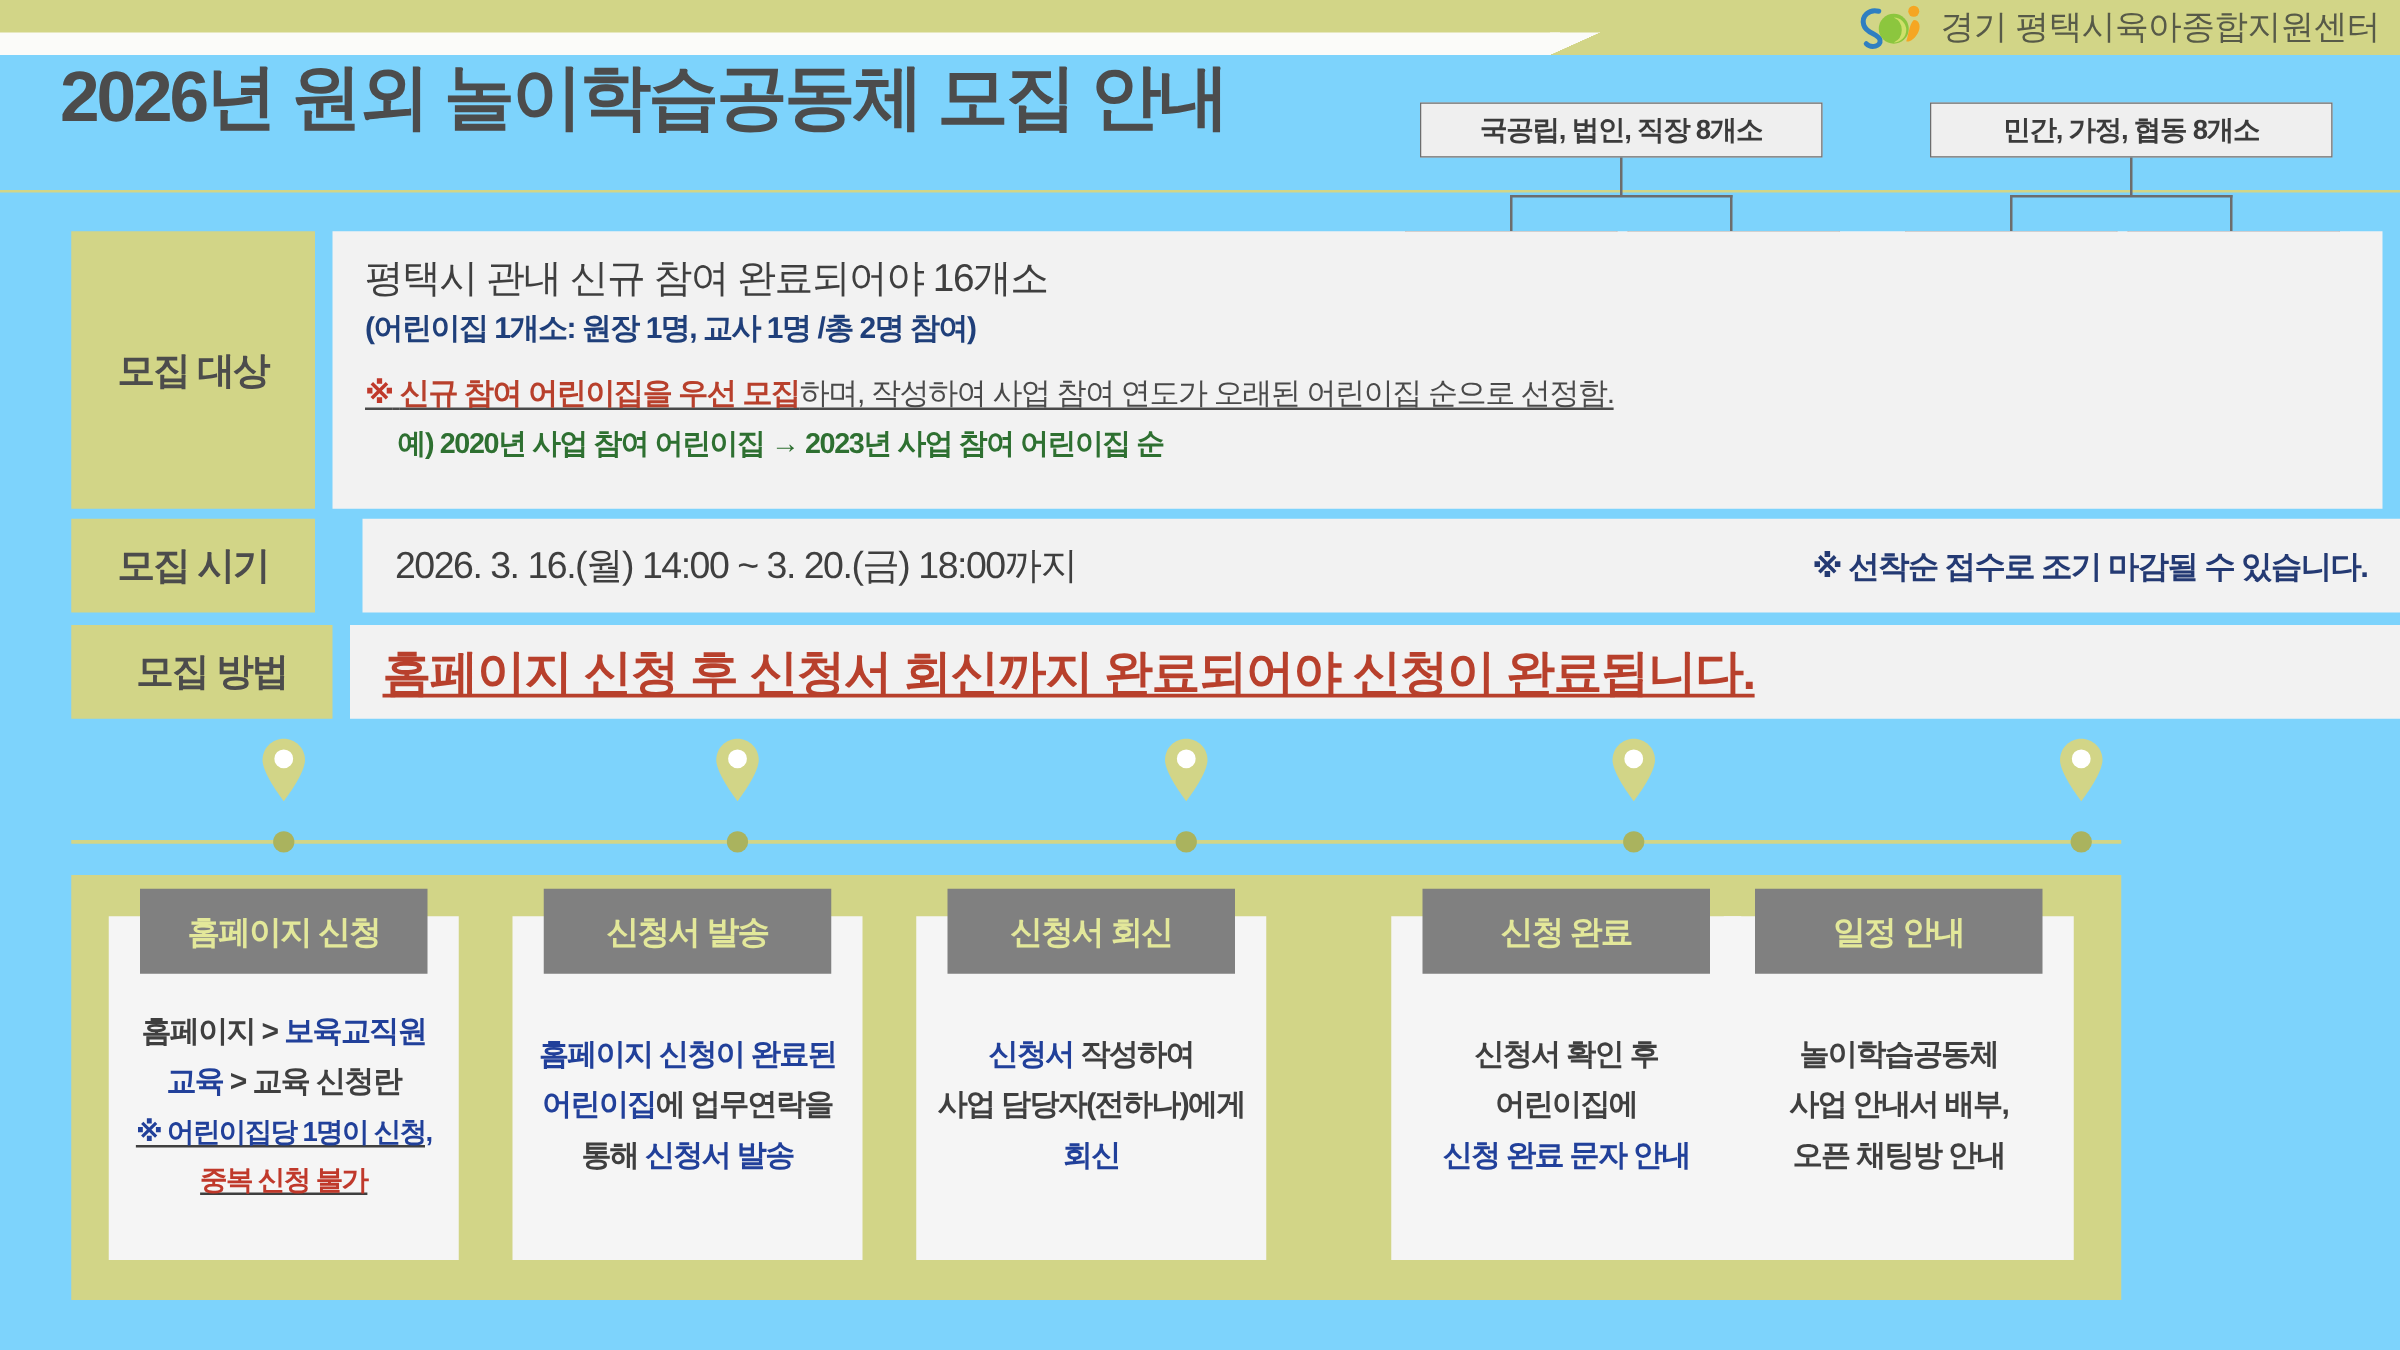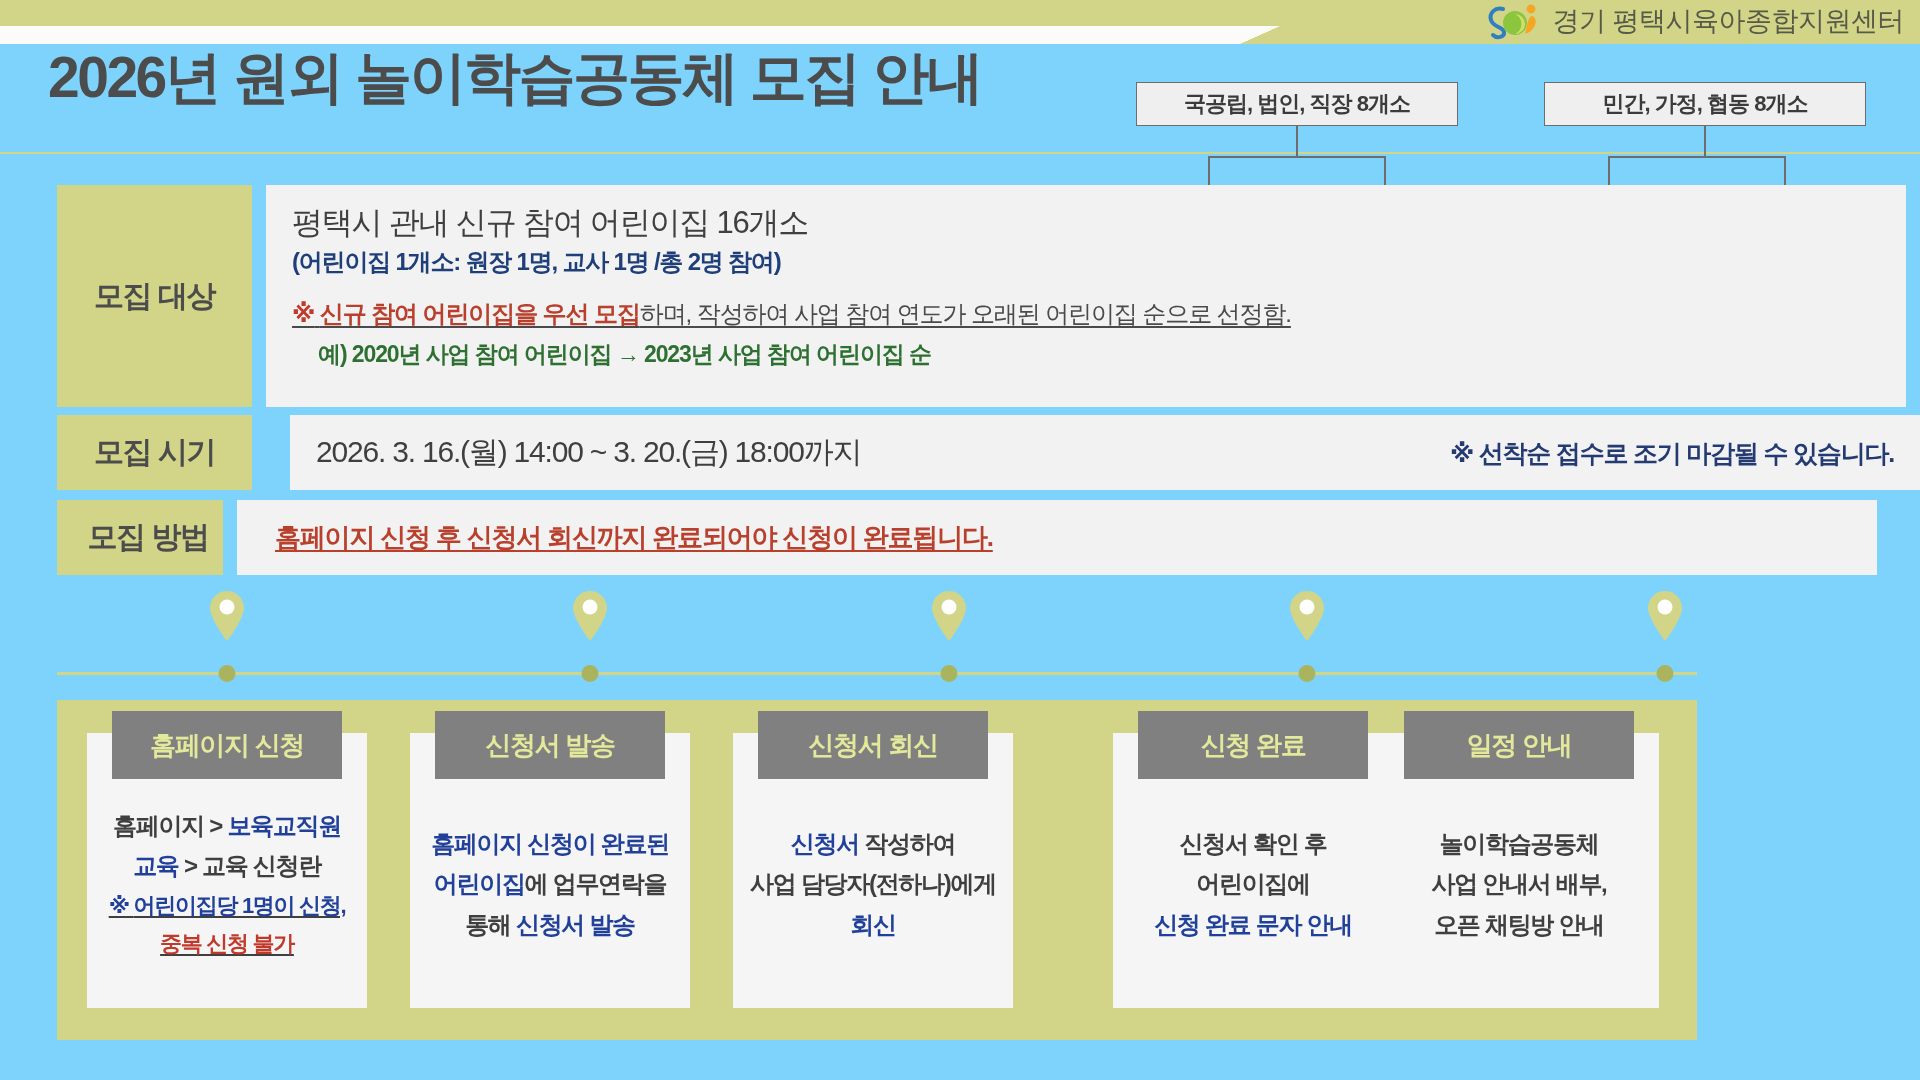--- a/index.html
+++ b/index.html
@@ -96,21 +96,21 @@
     background: #f2f2f2; position: relative;
   }
   #row-target { left: 57px; top: 185px; }
   #row-target .label { width: 195px; height: 222px; }
   #row-target .content { width: 1640px; height: 222px; margin-left: 14px; padding: 20px 0 0 26px; }
   #row-period { left: 57px; top: 415px; gap: 24px; }
   #row-period .label { width: 195px; height: 75px; }
   #row-period .content { width: 1640px; height: 75px; margin-left: 14px;
       display: flex; align-items: center; padding-left: 26px; }
   #row-method { left: 57px; top: 500px; }
-  #row-method .label { width: 166px; height: 75px; padding-left: 16px; }
+  #row-method .label { width: 209px; height: 75px; padding-left: 16px; }
   #row-method .content { width: 1640px; height: 75px; margin-left: 14px;
       display: flex; align-items: center; padding-left: 26px; }
 
   .line-main {
     font-size: 31px; font-weight: 500; color: #3f3f3f; letter-spacing: -1.2px;
     white-space: nowrap; line-height: 1.18;
   }
   .line-sub {
     font-size: 24px; font-weight: bold; color: #1f3f7a; letter-spacing: -1.2px;
     white-space: nowrap; margin-top: 4px;
@@ -127,22 +127,22 @@
     white-space: nowrap; margin-top: 9px; margin-left: 26px;
   }
   .period-text {
     font-size: 30px; font-weight: 500; color: #3f3f3f; letter-spacing: -1.2px; white-space: nowrap;
   }
   .period-note {
     position: absolute; right: 36px; top: 50%; transform: translateY(-50%);
     font-size: 25px; font-weight: bold; color: #243a73; letter-spacing: -1.2px; white-space: nowrap;
   }
   .method-text {
-    font-size: 26px; font-weight: bold; color: #b8402c; letter-spacing: -1.2px;
-    white-space: nowrap; text-decoration: underline; text-underline-offset: 4px; margin-left: 12px;
+    font-size: 39px; font-weight: bold; color: #b8402c; letter-spacing: -1.2px;
+    white-space: nowrap; text-decoration: underline; text-underline-offset: 4px;
   }
 
   
   .timeline { position: absolute; left: 57px; top: 590px; width: 1640px; height: 100px; }
   .tl-rule {
     position: absolute; left: 0; top: 82px; width: 1640px; height: 3px; background: #d2d587;
   }
   .pin { position: absolute; top: 0; width: 36px; height: 52px; transform: translateX(-18px); }
   .dot {
     position: absolute; top: 75px; width: 17px; height: 17px; border-radius: 50%;
@@ -243,21 +243,21 @@
       <div class="cells">
         <span>원장 4명</span>
         <span>교사 4명</span>
       </div>
     </div>
   </div>
 
   <div class="row" id="row-target">
     <div class="label">모집 대상</div>
     <div class="content">
-      <div class="line-main">평택시 관내 신규 참여 어린이집 16개소</div>
+      <div class="line-main">평택시 관내 신규 참여 완료되어야 16개소</div>
       <div class="line-sub">(어린이집 1개소: 원장 1명, 교사 1명 /총 2명 참여)</div>
       <div class="line-note"><span class="mark">※</span> <span class="hot">신규 참여 어린이집을 우선 모집</span><span>하며, 작성하여 사업 참여 연도가 오래된 어린이집 순으로 선정함.</span></div>
       <div class="line-eg">예) 2020년 사업 참여 어린이집 → 2023년 사업 참여 어린이집 순</div>
     </div>
   </div>
 
   <div class="row" id="row-period">
     <div class="label">모집 시기</div>
     <div class="content">
       <div class="period-text">2026. 3. 16.(월) 14:00 ~ 3. 20.(금) 18:00까지</div>

